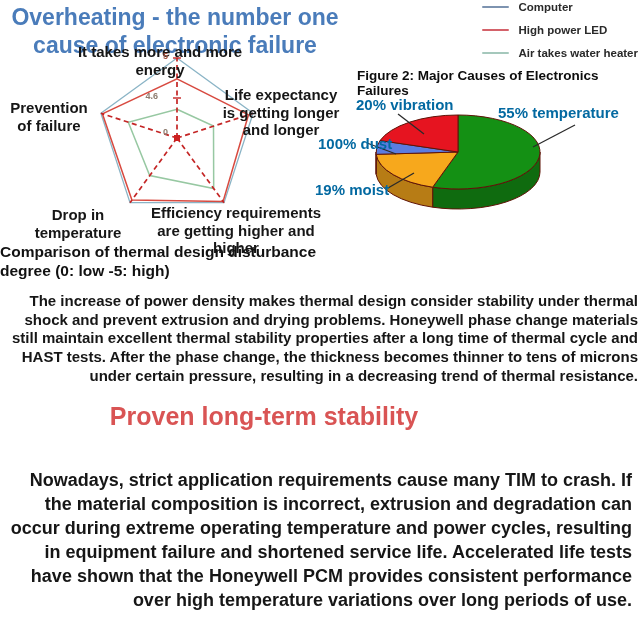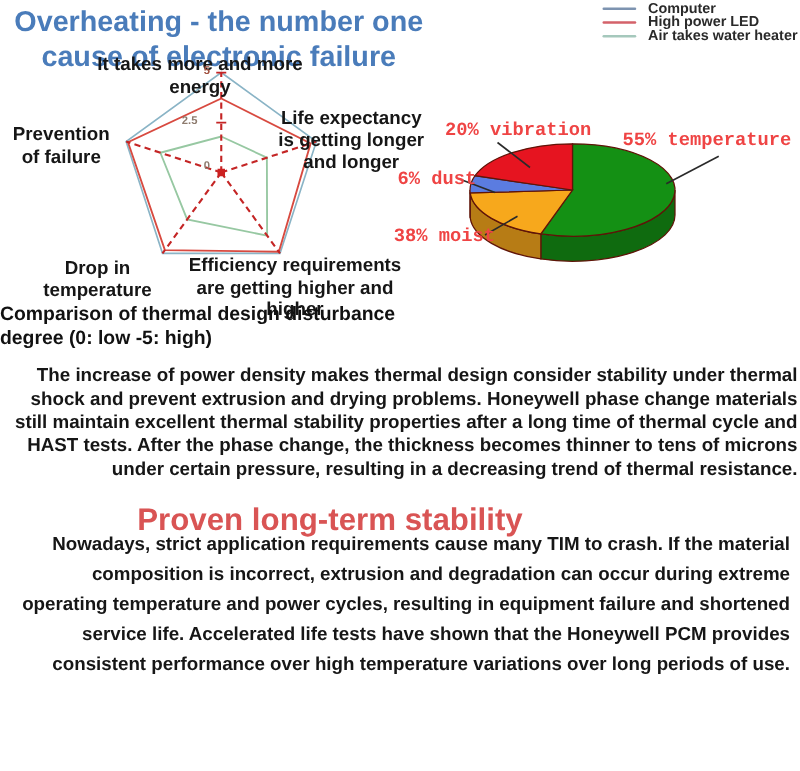--- a/index.html
+++ b/index.html
@@ -15,46 +15,46 @@
   }
   .abs { position: absolute; }
   .page-title {
     left: 10px; top: 4px; width: 330px;
     text-align: center;
     font-size: 23px; line-height: 1.2; font-weight: 600;
     color: #4a7cba;
   }
   .legend {
     right: 2px; top: 2px;
-    display: flex; flex-direction: column; gap: 2px;
+    display: flex; flex-direction: column; gap: 14px;
   }
   .legend-row { display: flex; align-items: center; gap: 9px; height: 9px; }
   .legend-swatch { width: 27px; height: 2px; border-radius: 1px; flex: 0 0 auto; }
   .legend-label { font-size: 11.5px; font-weight: 600; color: #2a2a2a; white-space: nowrap; }
   .radar-label {
     font-size: 15px; font-weight: 600; line-height: 1.18;
     text-align: center; color: #161616;
   }
   .tick-label { font-size: 9px; font-weight: 600; color: #8d7b6e; text-align: right; }
   .chart-caption {
     left: 0; top: 243px; width: 326px;
     text-align: left;
     font-size: 15.5px; line-height: 1.22; font-weight: 600; color: #111;
   }
   .figure-title {
     left: 357px; top: 69px; width: 282px;
     font-size: 13.5px; font-weight: 700; color: #0d0d0d; line-height: 1.1;
   }
-  .pie-label { font-size: 15px; font-weight: 600; color: #ef4444; white-space: nowrap; font-family: Liberation Mono, monospace; }
+  .pie-label { font-size: 15px; font-weight: 600; color: #0369a1; white-space: nowrap; }
   .body-paragraph {
     text-align: right;
     font-weight: 600; color: #161616;
   }
   .para-1 { left: 2px; top: 292px; width: 636px; font-size: 15px; line-height: 18.7px; }
-  .para-2 { left: 8px; top: 424px; width: 624px; font-size: 15px; line-height: 24px; }
+  .para-2 { left: 8px; top: 468px; width: 624px; font-size: 18px; line-height: 24px; }
   .section-heading {
     left: 0; top: 402px; width: 528px;
     text-align: center;
     font-size: 25px; font-weight: 600; color: #d95454;
   }
   svg { display: block; }
 </style>
 </head>
 <body>
 
@@ -91,44 +91,45 @@
       <rect x="174" y="135" width="6" height="6" fill="#cc2020"></rect>
     </svg>
 
   <div class="abs radar-label" style="left:60px; top:43px; width:200px;">It takes more and more energy</div>
   <div class="abs radar-label" style="left:222px; top:86px; width:118px;">Life expectancy is getting longer and longer</div>
   <div class="abs radar-label" style="left:142px; top:204px; width:188px;">Efficiency requirements are getting higher and higher</div>
   <div class="abs radar-label" style="left:3px; top:99px; width:92px;">Prevention of failure</div>
   <div class="abs radar-label" style="left:8px; top:206px; width:140px;">Drop in temperature</div>
 
   <div class="abs tick-label" style="left:152px; top:51px; width:16px; color:#a0503e;">5</div>
-  <div class="abs tick-label" style="left:138px; top:91px; width:20px;">2.5</div>
+  <div class="abs tick-label" style="left:138px; top:91px; width:20px;">4.6</div>
   <div class="abs tick-label" style="left:154px; top:127px; width:14px;">0</div>
 
   <div class="abs chart-caption">Comparison of thermal design disturbance degree (0: low -5: high)</div>
 
   <svg id="pie-svg" class="abs" style="left:310px; top:90px;" width="330" height="125" viewBox="310 90 330 125">
       <path d="M540,152 A82,37 0 0 1 432.6606064612543,187.18909110292068 l0,20 A82,37 0 0 0 540,172 Z" fill="rgb(15,107,15)" stroke="#5f1408" stroke-width="1"></path>
       <path d="M432.6606064612543,187.18909110292068 A82,37 0 0 1 376.1618082688817,154.3232492225846 l0,20 A82,37 0 0 0 432.6606064612543,207.18909110292068 Z" fill="rgb(183,124,21)" stroke="#5f1408" stroke-width="1"></path>
       <path d="M376.1618082688817,154.3232492225846 A82,37 0 0 1 376,152 l0,20 A82,37 0 0 0 376.1618082688817,174.3232492225846 Z" fill="rgb(67,92,166)" stroke="#5f1408" stroke-width="1"></path>
       <path d="M458,152 L458,115 A82,37 0 1 1 432.6606064612543,187.18909110292068 Z" fill="#149014" stroke="#5f1408" stroke-width="1"></path>
       <path d="M458,152 L432.6606064612543,187.18909110292068 A82,37 0 0 1 376.1618082688817,154.3232492225846 Z" fill="#f7a81c" stroke="#5f1408" stroke-width="1"></path>
       <path d="M458,152 L376.1618082688817,154.3232492225846 A82,37 0 0 1 380.0133656637974,140.56637120812695 Z" fill="#5b7ce0" stroke="#5f1408" stroke-width="1"></path>
       <path d="M458,152 L380.0133656637974,140.56637120812695 A82,37 0 0 1 458,115 Z" fill="#e61420" stroke="#5f1408" stroke-width="1"></path>
       <line x1="398" y1="114" x2="424" y2="134" stroke="#2a2a2a" stroke-width="1.3"></line>
       <line x1="575" y1="125" x2="533" y2="147" stroke="#2a2a2a" stroke-width="1.3"></line>
       <line x1="367" y1="143" x2="396" y2="154" stroke="#2a2a2a" stroke-width="1.3"></line>
       <line x1="388" y1="188" x2="414" y2="173" stroke="#2a2a2a" stroke-width="1.3"></line>
     </svg>
 
+  <div class="abs figure-title">Figure 2: Major Causes of Electronics Failures</div>
 
   <div class="abs pie-label" style="left:356px; top:96px;">20% vibration</div>
   <div class="abs pie-label" style="left:498px; top:104px;">55% temperature</div>
-  <div class="abs pie-label" style="left:318px; top:135px;">6% dust</div>
-  <div class="abs pie-label" style="left:315px; top:181px;">38% moist</div>
+  <div class="abs pie-label" style="left:318px; top:135px;">100% dust</div>
+  <div class="abs pie-label" style="left:315px; top:181px;">19% moist</div>
 
   <div class="abs body-paragraph para-1">The increase of power density makes thermal design consider stability under thermal shock and prevent extrusion and drying problems. Honeywell phase change materials still maintain excellent thermal stability properties after a long time of thermal cycle and HAST tests. After the phase change, the thickness becomes thinner to tens of microns under certain pressure, resulting in a decreasing trend of thermal resistance.</div>
 
   <div class="abs section-heading">Proven long-term stability</div>
 
   <div class="abs body-paragraph para-2">Nowadays, strict application requirements cause many TIM to crash. If the material composition is incorrect, extrusion and degradation can occur during extreme operating temperature and power cycles, resulting in equipment failure and shortened service life. Accelerated life tests have shown that the Honeywell PCM provides consistent performance over high temperature variations over long periods of use.</div>
 
 </div>
 
 </body></html>

